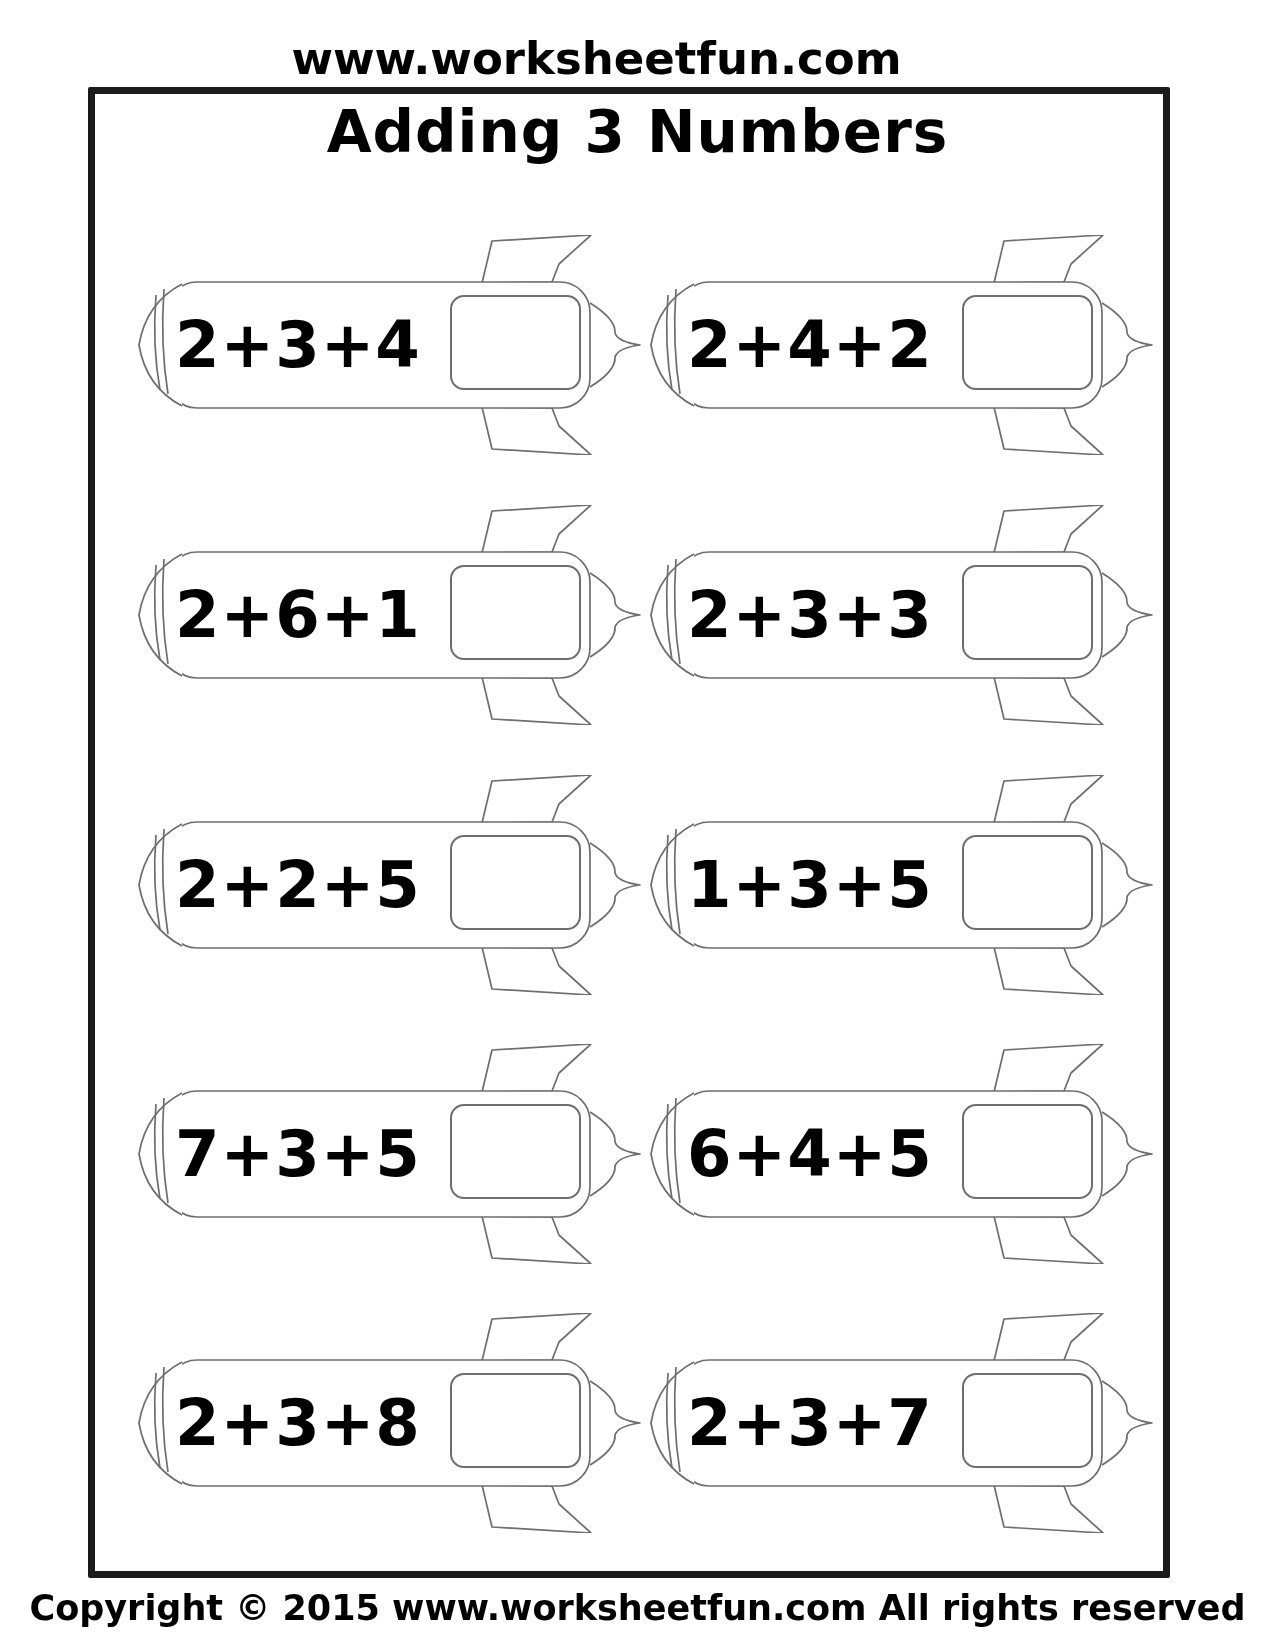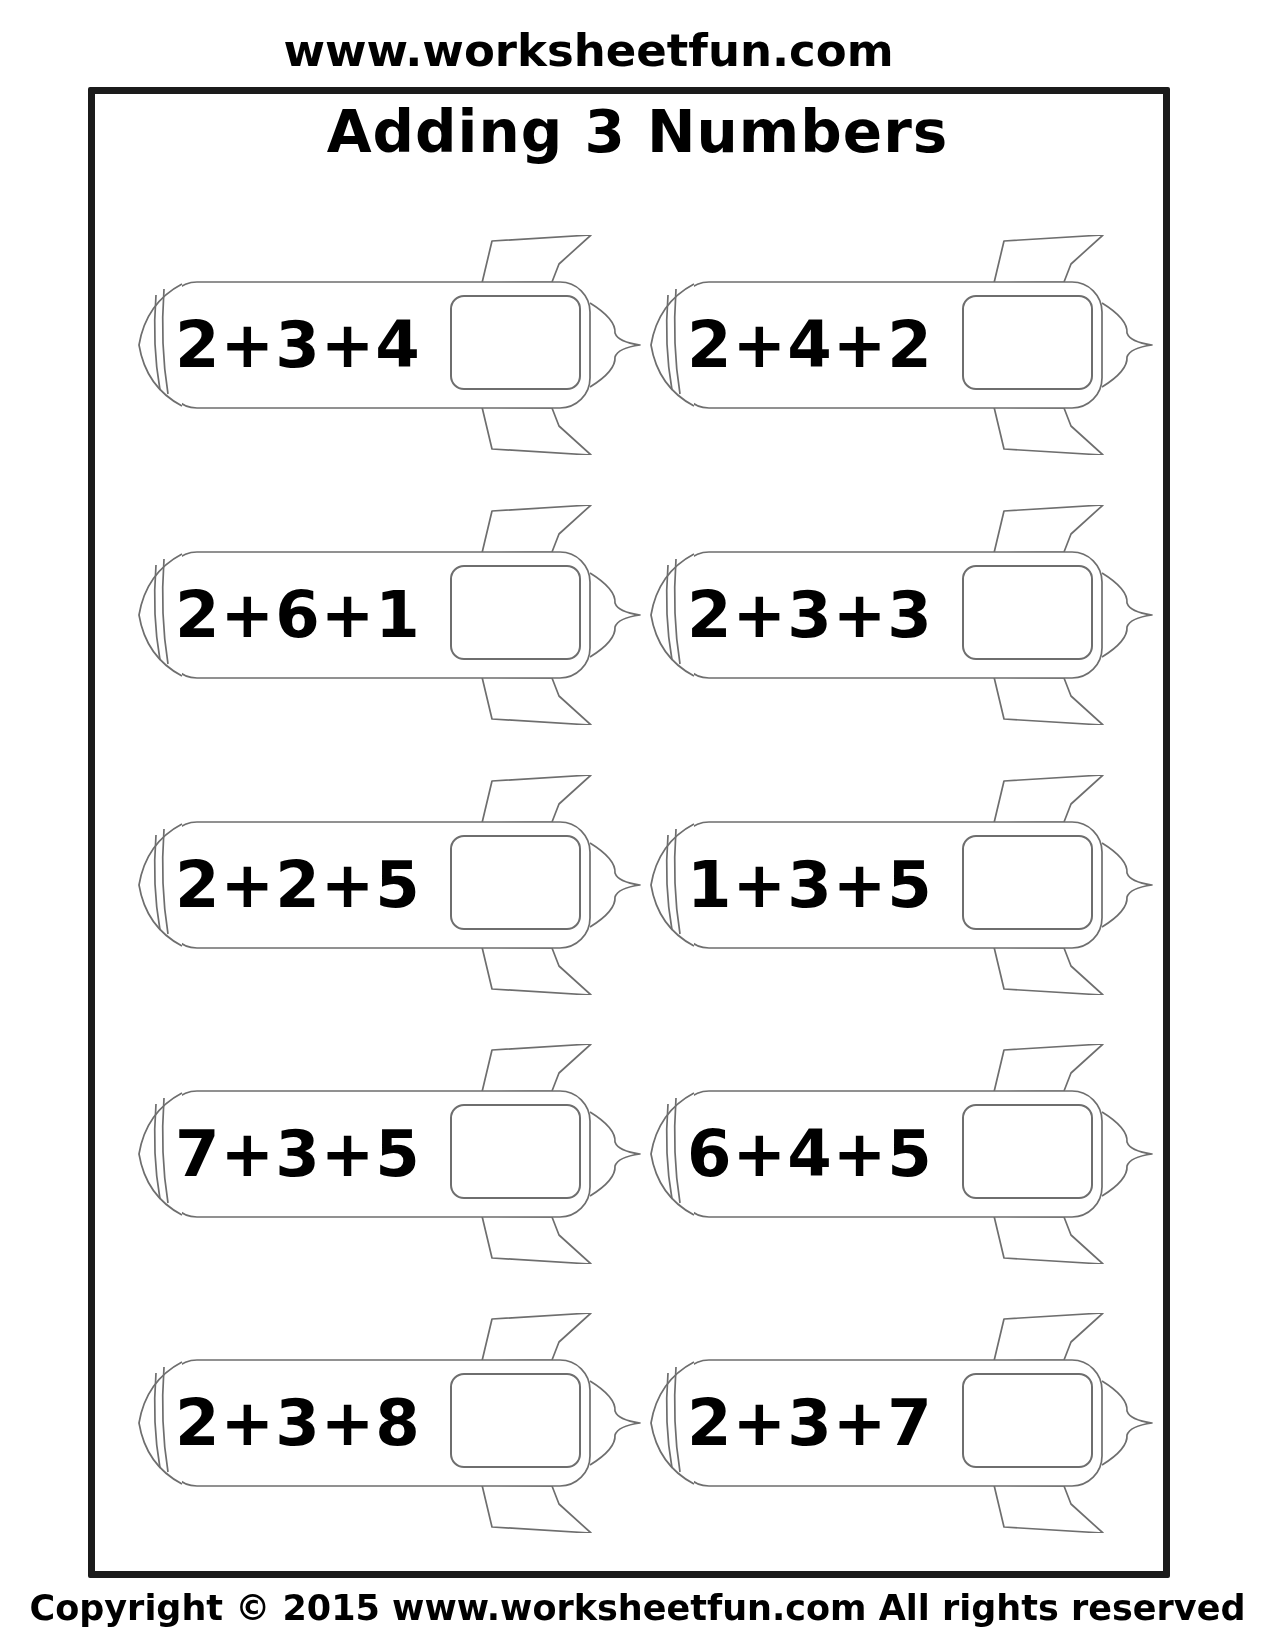--- a/index.html
+++ b/index.html
@@ -2,22 +2,22 @@
 <html><head>
 <meta charset="utf-8">
 <style>
   html,body{margin:0;padding:0;}
   body{
     width:1275px;height:1650px;position:relative;background:#ffffff;
     font-family:"DejaVu Sans","Liberation Sans",sans-serif;color:#000;
     overflow:hidden;
   }
   .site-url{
-    position:absolute;top:24px;left:0;width:1177px;text-align:center;
-    font-size:45px;font-weight:bold;letter-spacing:0px;color:#000;
+    position:absolute;top:32px;left:0;width:1177px;text-align:center;
+    font-size:45px;font-weight:bold;letter-spacing:0px;color:#000;padding-left:8px;
   }
   .frame{
     position:absolute;left:88px;top:87px;width:1068px;height:1477px;
     border:7px solid #1b1b1b;border-radius:2px;background:#fff;
   }
   .page-title{
     position:absolute;top:98px;left:0;width:1275px;text-align:center;
     font-size:58px;font-weight:bold;letter-spacing:1px;color:#000;
   }
   .rocket-cell{position:absolute;width:512px;height:220px;}

